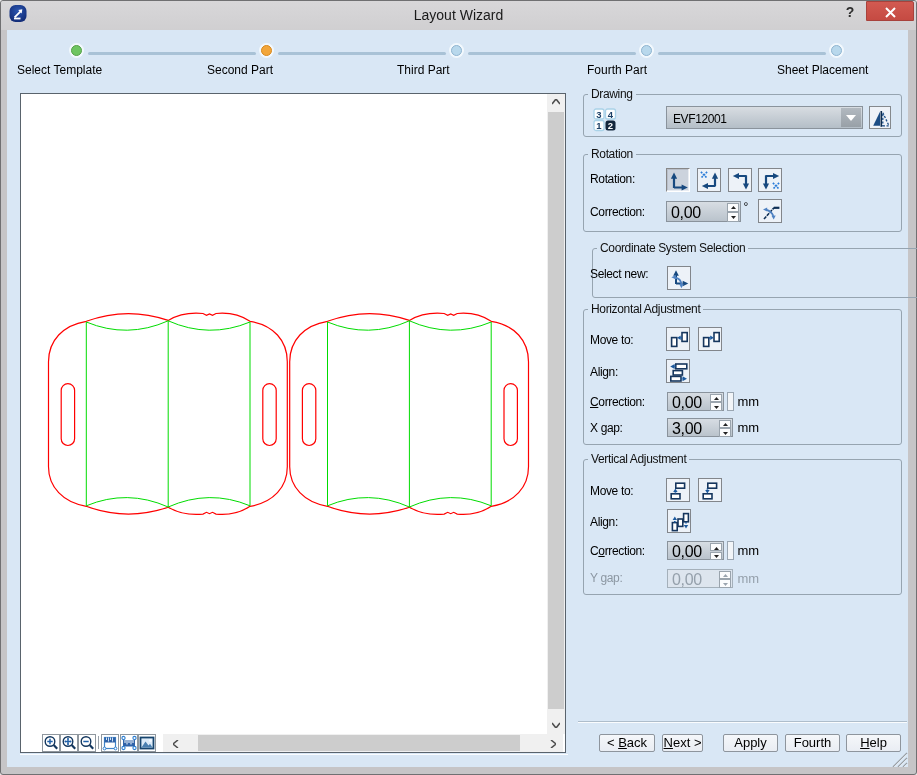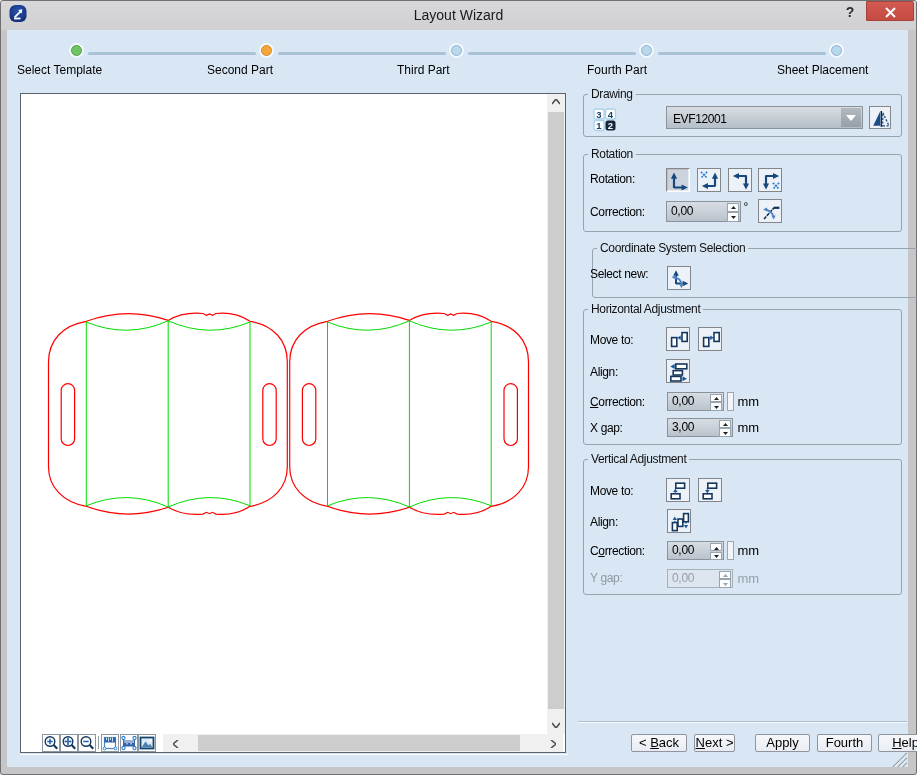--- a/index.html
+++ b/index.html
@@ -47,30 +47,30 @@
 .nbtn { position:absolute; width:7px; height:19px; background:#f2f5f8; border:1px solid #9aa6b2; }
 .lbl { position:absolute; font-size:12px; letter-spacing:-0.35px; color:#000; white-space:nowrap; }
 .ibtn { position:absolute; width:24px; height:24px; background:#edf2f8;
   border:1px solid #82868b; }
 .ibtn svg { position:absolute; left:1px; top:1px; }
 .ibtn.sel { background:#ccd3dd; border:0;
   border-top:1px solid #878787; border-left:1px solid #878787;
   border-bottom:1px solid #fff; border-right:1px solid #fff;
   box-shadow: inset -1px -1px 0 #e8ecf2, inset 1px 1px 0 #b9bfc9; }
 .spin { position:absolute; background:linear-gradient(#d7dde3,#bac3cc);
-  border:1px solid #8a939c; font-size:12px; letter-spacing:-0.3px; color:#000; }
+  border:1px solid #8a939c; font-size:16px; letter-spacing:-0.3px; color:#000; }
 .spin .val { position:absolute; left:4px; top:2px; }
 .spin.dis { background:#dde5ee; border:1px solid #a4b0ba; }
 .spin.dis .val { color:#95a0ab; }
 .unit { position:absolute; font-size:13px; color:#000; }
 .unit.dis { color:#95a0ab; }
 
 .btn { position:absolute; top:734px; height:18px; background:linear-gradient(#f5f7fa,#e9edf3);
   border:1px solid #8e959d; border-radius:2px; font-size:13px; color:#000;
-  text-align:center; line-height:16px;margin-left:32px; }
+  text-align:center; line-height:16px; }
 u { text-decoration:underline; }
 </style>
 </head>
 <body>
 <div id="frame"></div>
 <div id="titlebar"></div>
 <div id="title">Layout Wizard</div>
 <div id="helpglyph">?</div>
 <div id="closebtn">
     <svg style="position:absolute;left:18px;top:5px" width="11" height="11" viewBox="0 0 11 11">

